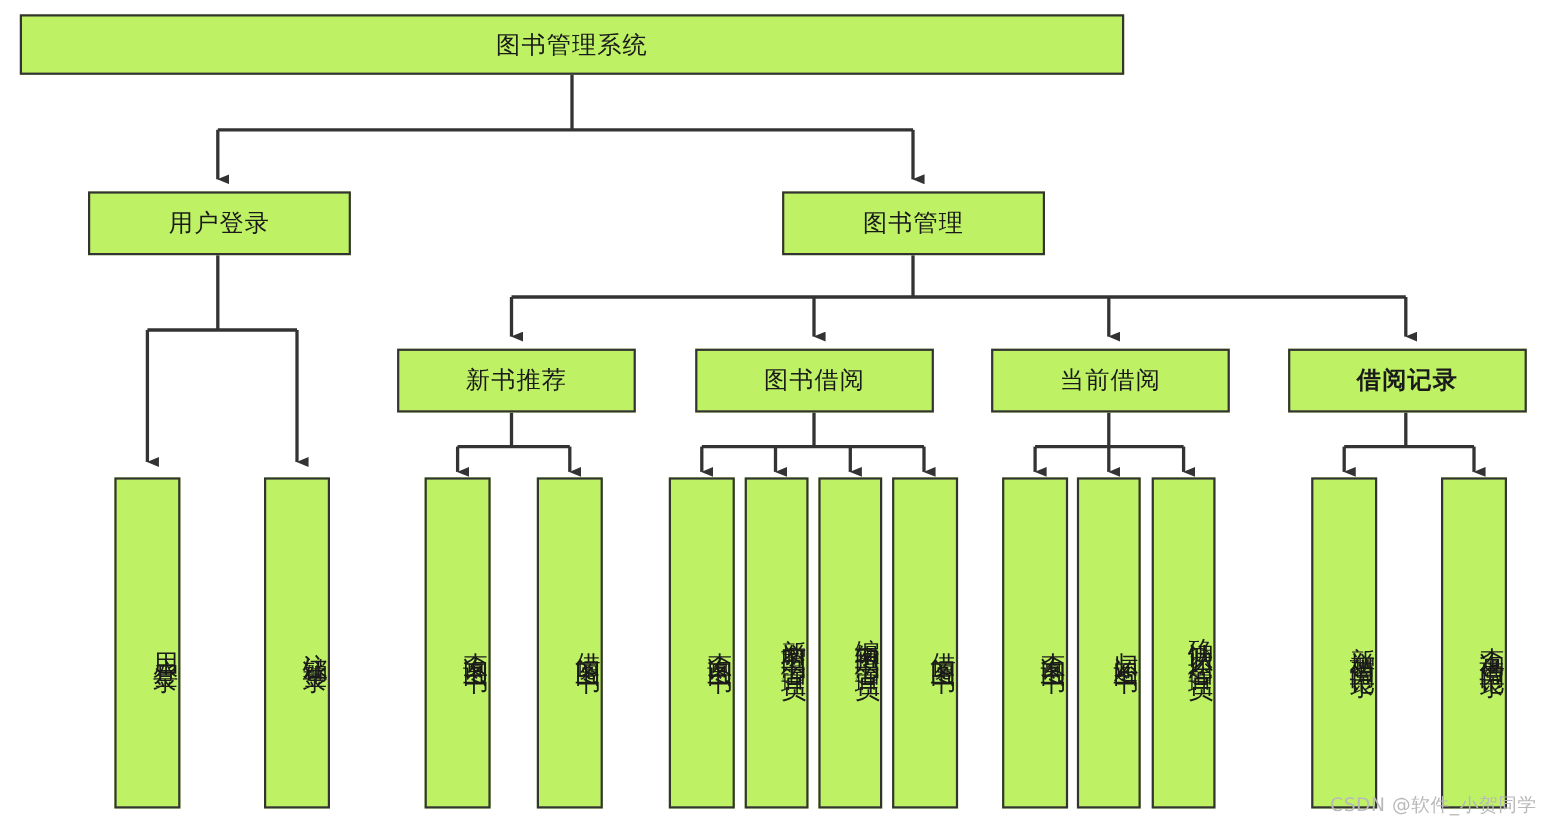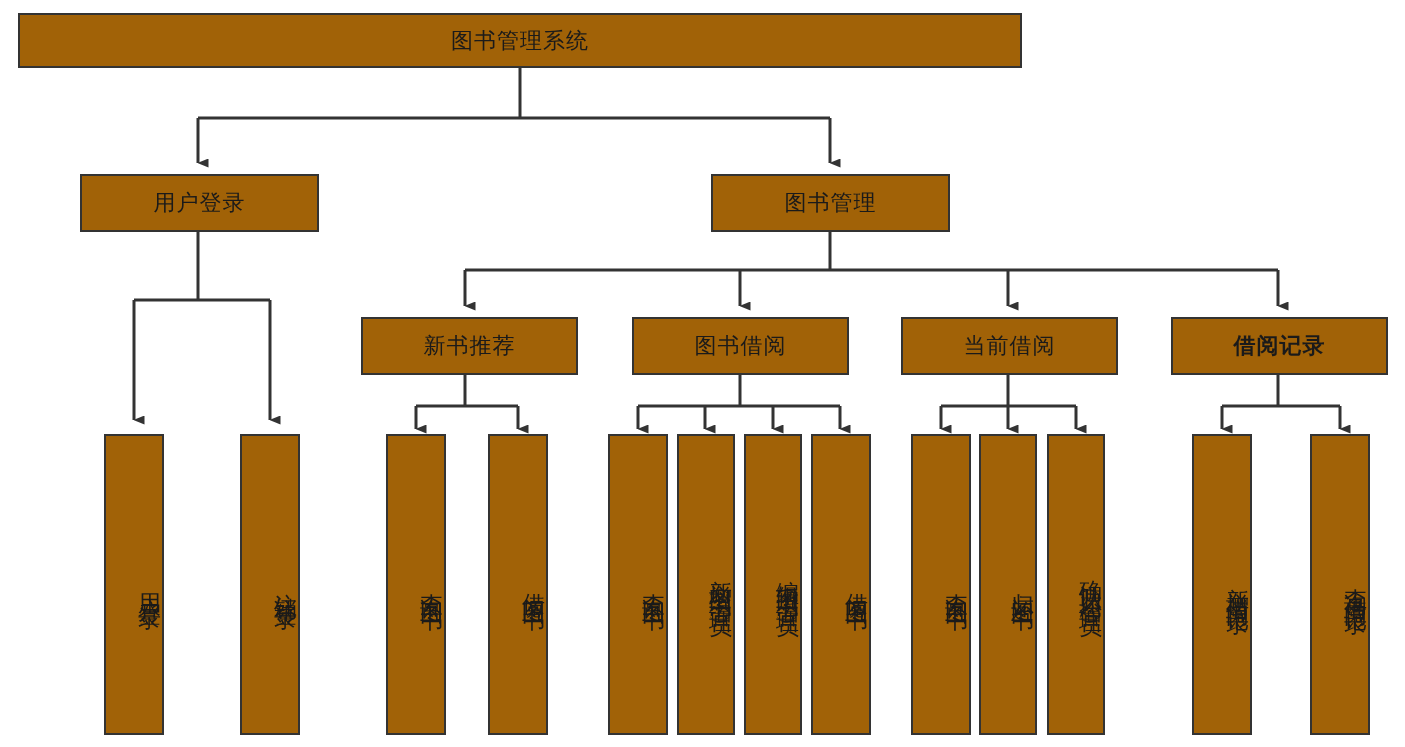--- a/index.html
+++ b/index.html
@@ -1,19 +1,19 @@
 <!DOCTYPE html>
 <html><head>
 <meta charset="utf-8">
 <style>
   html,body{margin:0;padding:0;background:#ffffff;}
   body{font-family:"DejaVu Sans","Liberation Sans",sans-serif;}
   #stage{position:relative;width:1405px;height:747px;background:#ffffff;overflow:hidden;}
   #edges{position:absolute;left:0;top:0;width:1405px;height:747px;}
-  .node{position:absolute;box-sizing:border-box;border:2.5px solid #333333;background:#a16207;
+  .node{position:absolute;box-sizing:border-box;border:2.5px solid #333333;background:#bef264;
         display:flex;align-items:center;justify-content:center;color:#1a1a1a;}
   .node.h{font-size:22px;letter-spacing:1px;}
   .node.v{writing-mode:vertical-rl;text-orientation:upright;font-size:23px;letter-spacing:5px;
           line-height:1.05;padding:10px 0;align-items:flex-start;justify-content:center;}
   .node.v.top{align-items:flex-start;}
   #watermark{position:absolute;right:8px;bottom:4px;font-size:17px;color:#b9b9b9;
              letter-spacing:0.5px;white-space:nowrap;}
 </style>
 </head>
 <body>
@@ -132,13 +132,14 @@
     <span>确认归还（管理员）</span>
   </div>
 
   <div class="node v" style="left:1192px;top:434px;width:60px;height:301px;">
     <span>新增借阅记录</span>
   </div>
   <div class="node v" style="left:1310px;top:434px;width:60px;height:301px;">
     <span>查询借阅记录</span>
   </div>
 
+  <div id="watermark">CSDN @软件_小贺同学</div>
 </div>
 
 </body></html>

